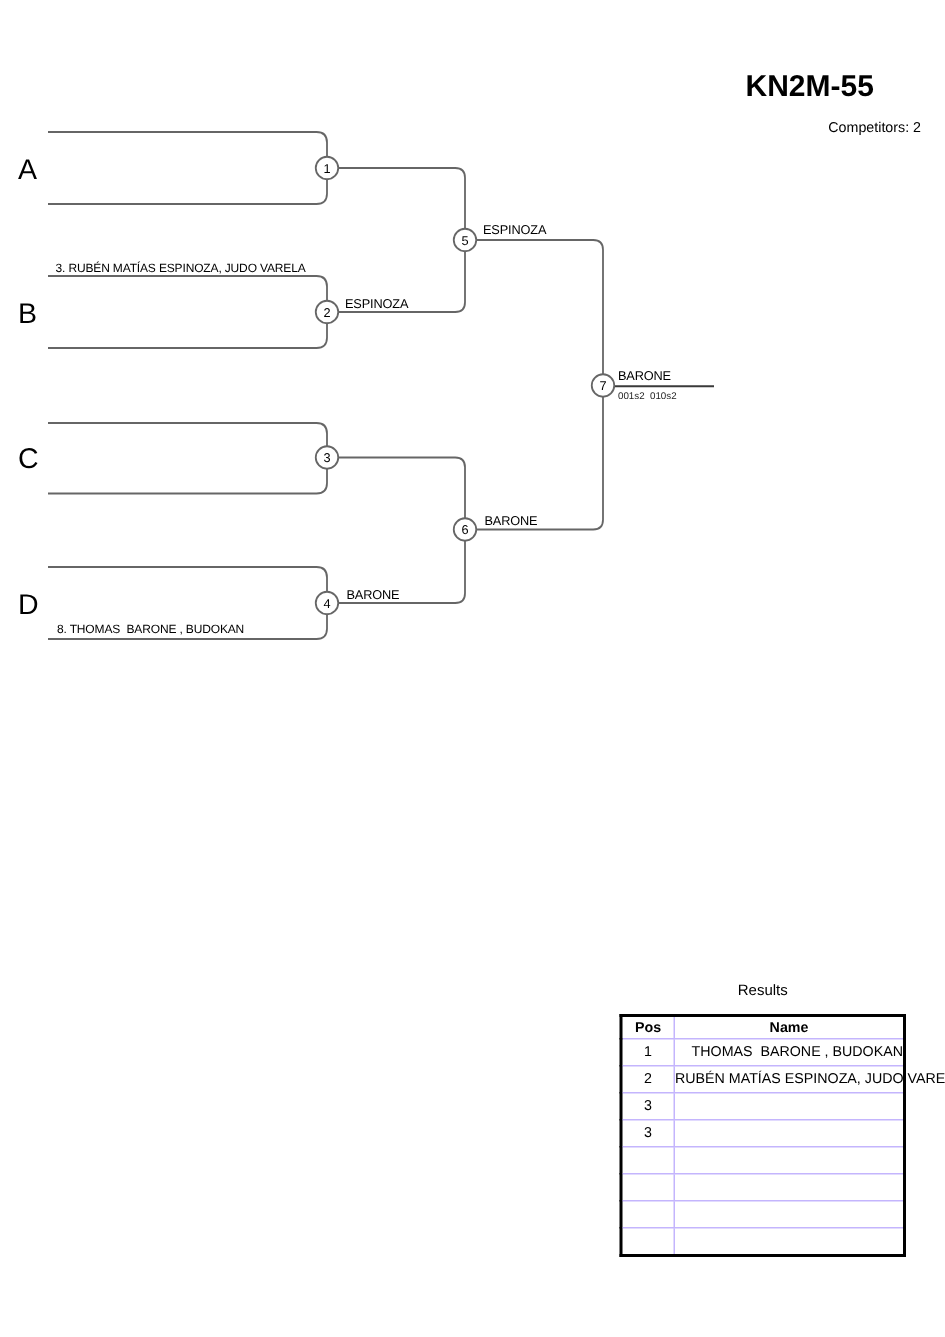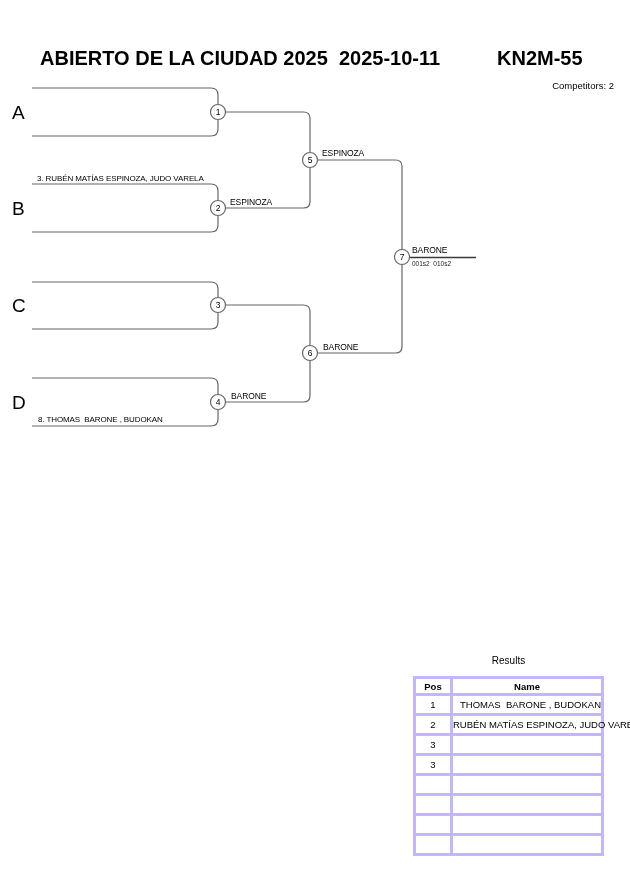--- a/index.html
+++ b/index.html
@@ -36,36 +36,35 @@
   .results-title{
     position:absolute;left:413px;top:655px;width:191px;
     text-align:center;font-size:10px;font-weight:normal;
   }
   table.results{
     position:absolute;left:413px;top:676px;width:191px;
     border-collapse:collapse;table-layout:fixed;
     border:2px solid #000;
   }
   table.results th, table.results td{
-    border:3px solid #c4b5fd;
+    border:1px solid #c4b5fd;
     font-size:9.5px;
     padding:0;
     overflow:visible;
   }
   table.results th{height:14px;font-weight:bold;text-align:center;}
   table.results td{height:17px;}
   td.pos-cell, th.pos-col{width:34px;text-align:center;}
   td.name-cell{padding-left:5px;white-space:pre;text-align:right;}
 </style>
 </head>
 <body>
 
 <div id="page">
 
-  <div class="title-main">ABIERTO DE LA CIUDAD 2025  2025-10-11</div>
   <div class="title-cat">KN2M-55</div>
   <div class="competitors">Competitors: 2</div>
 
   <svg class="bracket" width="630" height="480" viewBox="0 0 630 480">
 
     <path class="bline" d="M32 88 H211 Q218 88 218 95 V129 Q218 136 211 136 H32"></path>
     <path class="bline" d="M32 184 H211 Q218 184 218 191 V225 Q218 232 211 232 H32"></path>
     <path class="bline" d="M32 282 H211 Q218 282 218 289 V322 Q218 329 211 329 H32"></path>
     <path class="bline" d="M32 378 H211 Q218 378 218 385 V419 Q218 426 211 426 H32"></path>
 

